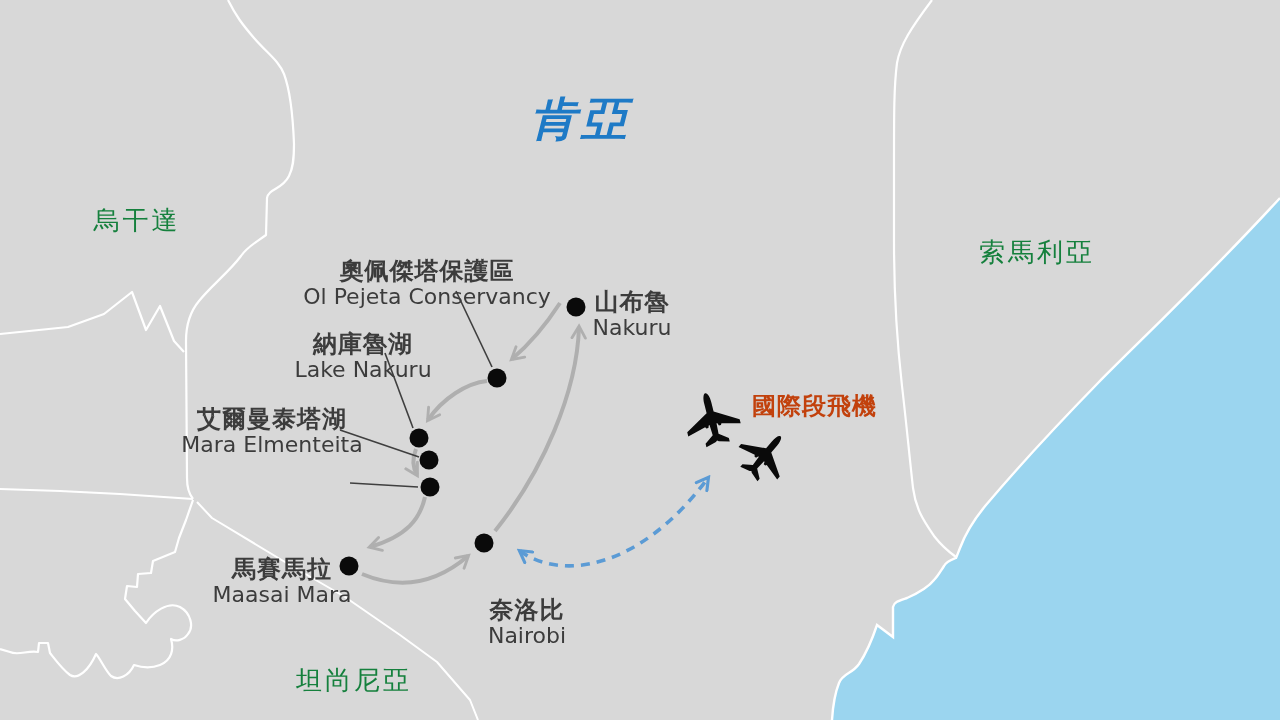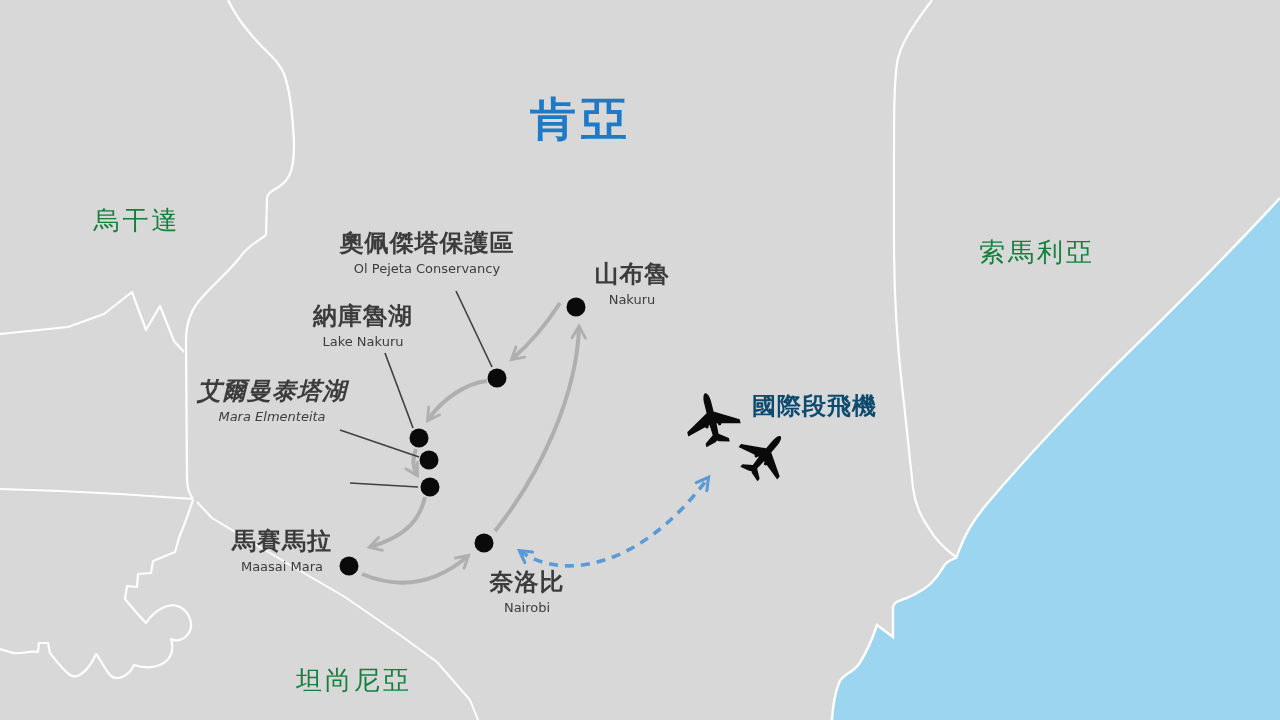--- a/index.html
+++ b/index.html
@@ -3,27 +3,27 @@
 <meta charset="utf-8">
 <style>
   html,body{margin:0;padding:0;background:#444;}
   #stage{
     position:relative;width:1280px;height:720px;overflow:hidden;
     background:#D8D8D8;
     font-family:"DejaVu Sans","Liberation Sans",sans-serif;
   }
   #map-art{position:absolute;left:0;top:0;}
   .lbl{position:absolute;transform:translateX(-50%);text-align:center;white-space:nowrap;color:#3C3C3C;}
-  .lbl .zh{font-size:24px;font-weight:bold;line-height:29px;letter-spacing:1px;}
-  .lbl .en{font-size:13px;line-height:22px;}
+  .lbl .zh{font-size:24px;font-weight:bold;line-height:29px;letter-spacing:1px;margin-top:28px;}
+  .lbl .en{font-size:22px;line-height:22px;}
   .country{position:absolute;transform:translateX(-50%);white-space:nowrap;
            color:#15803d;font-size:26px;letter-spacing:3px;line-height:30px;font-family:Liberation Serif, serif;}
   .page-title{position:absolute;transform:translateX(-50%);white-space:nowrap;
-           color:#1E7AC6;font-size:46px;font-weight:bold;letter-spacing:5px;line-height:50px;}
-  .flight-lbl{position:absolute;white-space:nowrap;color:#0c4a6e;
+           color:#1E7AC6;font-size:46px;font-weight:bold;letter-spacing:5px;line-height:50px;font-style:italic;}
+  .flight-lbl{position:absolute;white-space:nowrap;color:#c2410c;
            font-size:24px;font-weight:bold;letter-spacing:1px;line-height:28px;}
 </style>
 </head>
 <body>
 
 <div id="stage">
 
   <svg id="map-art" width="1280" height="720" viewBox="0 0 1280 720">
     <defs>
       <marker id="ah-gray" viewBox="0 0 10 10" refX="7.5" refY="5" markerWidth="4.2" markerHeight="4.2" orient="auto-start-reverse">
@@ -112,21 +112,21 @@
     <div class="en">Nakuru</div>
   </div>
   <div class="lbl" style="left:427px;top:229px;">
     <div class="zh">奧佩傑塔保護區</div>
     <div class="en">Ol Pejeta Conservancy</div>
   </div>
   <div class="lbl" style="left:363px;top:302px;">
     <div class="zh">納庫魯湖</div>
     <div class="en">Lake Nakuru</div>
   </div>
-  <div class="lbl" style="left:272px;top:377px;font-style:italic;">
+  <div class="lbl" style="left:272px;top:377px;">
     <div class="zh">艾爾曼泰塔湖</div>
     <div class="en">Mara Elmenteita</div>
   </div>
   <div class="lbl" style="left:282px;top:527px;">
     <div class="zh">馬賽馬拉</div>
     <div class="en">Maasai Mara</div>
   </div>
   <div class="lbl" style="left:527px;top:568px;">
     <div class="zh">奈洛比</div>
     <div class="en">Nairobi</div>

